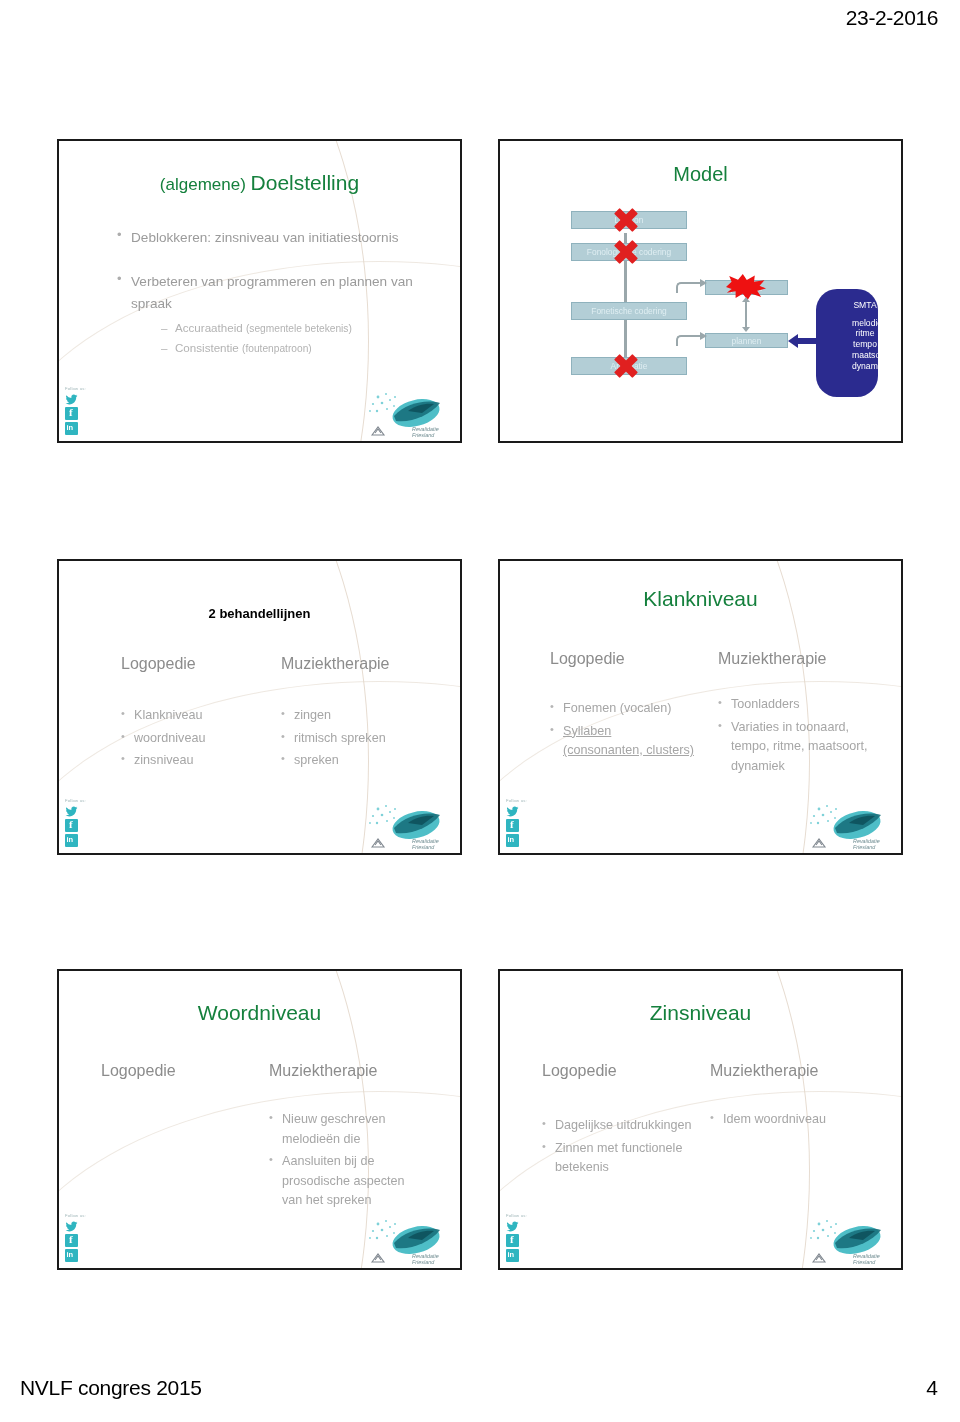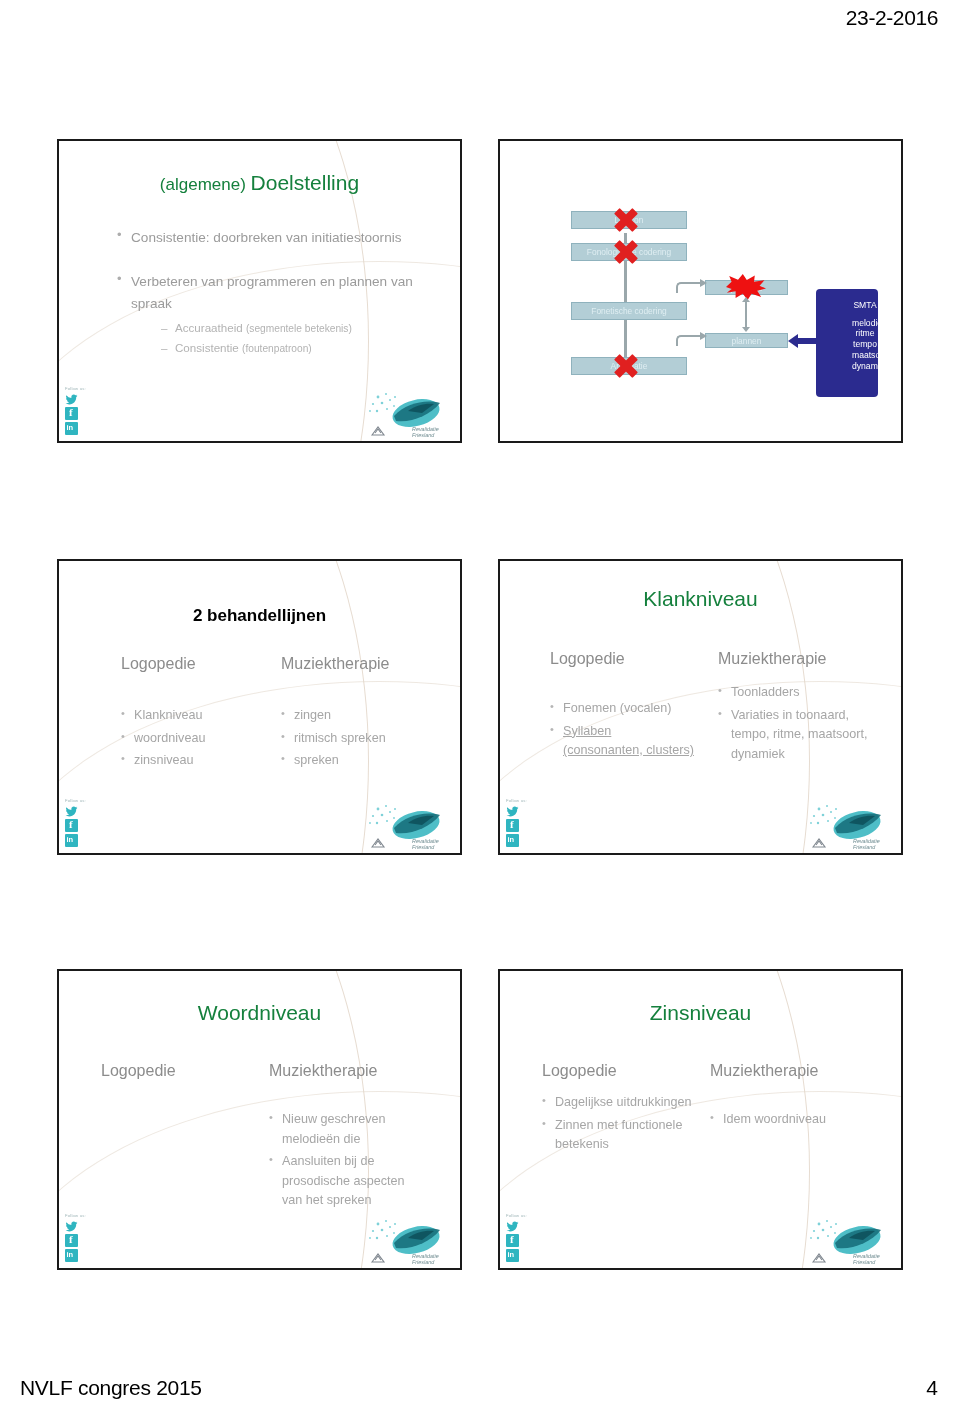--- a/index.html
+++ b/index.html
@@ -75,21 +75,21 @@
     text-align: center;
     color: #15803d;
     font-size: 21px;
     font-weight: 400;
   }
   .slide-subtitle {
     position: absolute;
     left: 0; right: 0;
     text-align: center;
     color: #000;
-    font-size: 17px;
+    font-size: 13px;
     font-weight: 700;
   }
 
   .col-head {
     position: absolute;
     color: #8c8c8c;
     font-size: 16px;
     font-weight: 400;
   }
   ul.bullets {
@@ -223,21 +223,21 @@
     position: absolute;
     width: 40px; height: 26px;
     background: #ee1111;
     clip-path: polygon(0% 50%, 14% 30%, 8% 8%, 30% 22%, 42% 0%, 52% 23%, 72% 6%, 70% 30%, 96% 24%,
                        84% 45%, 100% 56%, 78% 64%, 88% 88%, 64% 76%, 54% 100%, 42% 76%, 24% 92%,
                        24% 66%, 2% 72%, 14% 58%);
   }
   .smta-box {
     position: absolute;
     background: #2b2b8f;
-    border-radius: 4px;
+    border-radius: 21px;
     color: #ffffff;
     text-align: center;
     font-size: 8.6px;
     line-height: 1.25;
     padding-top: 11px;
     padding-left: 36px;
   }
   .smta-box .gap { height: 7px; }
   .arrow-left {
     position: absolute;
@@ -293,21 +293,21 @@
   <div class="slide" style="left:57px; top:139px; width:405px; height:304px;">
     <div class="slide-inner">
       <div class="swoosh-a"></div>
       <div class="swoosh-b"></div>
 
       <div class="slide-title" style="top:30px;">
         <span style="font-size:17px;">(algemene) </span><span>Doelstelling</span>
       </div>
 
       <ul class="big-bullets" style="left:58px; top:86px; width:320px;">
-        <li><span>Consistentie: doorbreken van initiatiestoornis</span></li>
+        <li><span>Deblokkeren: zinsniveau van initiatiestoornis</span></li>
         <li style="margin-top:22px;"><span>Verbeteren van programmeren en plannen van spraak</span></li>
       </ul>
 
       <ul class="dashes" style="left:102px; top:177px; width:290px;">
         <li>
           <span>Accuraatheid</span>
           <span class="sm">(segmentele betekenis)</span>
         </li>
         <li>
           <span>Consistentie</span>
@@ -351,20 +351,21 @@
         <div class="logo-text">
           <span>Revalidatie</span><br>
           <span>Friesland</span>
         </div>
       </div>
     </div>
   </div>
 
   <div class="slide" style="left:498px; top:139px; width:405px; height:304px;">
     <div class="slide-inner">
+      <div class="slide-title" style="top:22px; font-size:20px;">Model</div>
 
       <div class="mline" style="left:124px; top:92px; width:3px; height:130px;"></div>
 
       <div class="mbox" style="left:71px; top:70px; width:116px; height:18px;">
         <span>Lexicon</span>
       </div>
       <div class="cross" style="left:113px; top:66px;"></div>
 
       <div class="mbox" style="left:71px; top:102px; width:116px; height:18px;">
         <span>Fonologische codering</span>
@@ -482,21 +483,21 @@
 
       <div class="col-head" style="left:50px; top:89px;">Logopedie</div>
       <div class="col-head" style="left:218px; top:89px;">Muziektherapie</div>
 
       <ul class="bullets" style="left:50px; top:138px; width:165px;">
         <li><span>Fonemen (vocalen)</span></li>
         <li style="white-space:pre-line;text-decoration:underline;"><span>Syllaben
 (consonanten, clusters)</span></li>
       </ul>
 
-      <ul class="bullets" style="left:218px; top:122px; width:150px;">
+      <ul class="bullets" style="left:218px; top:134px; width:150px;">
         <li><span>Toonladders</span></li>
         <li><span>Variaties in toonaard, tempo, ritme, maatsoort, dynamiek</span></li>
       </ul>
 
       <div class="social">
         <div class="followus">Follow us:</div>
         <span class="ico">
           <svg viewBox="0 0 24 24" width="13" height="13">
               <path fill="#2fb5c0" d="M23 4.9c-.8.4-1.7.6-2.6.8.9-.6 1.6-1.5 2-2.5-.9.5-1.9.9-2.9 1.1A4.5 4.5 0 0 0 11.7 8c0 .4 0 .7.1 1A12.8 12.8 0 0 1 2.5 4a4.5 4.5 0 0 0 1.4 6 4.4 4.4 0 0 1-2-.6v.1c0 2.2 1.5 4 3.6 4.4a4.5 4.5 0 0 1-2 .1 4.5 4.5 0 0 0 4.2 3.1A9 9 0 0 1 1 19a12.7 12.7 0 0 0 6.9 2c8.3 0 12.8-6.9 12.8-12.8v-.6c.9-.6 1.6-1.4 2.3-2.3z"></path>
             </svg>
@@ -595,21 +596,21 @@
   <div class="slide" style="left:498px; top:969px; width:405px; height:301px;">
     <div class="slide-inner">
       <div class="swoosh-a"></div>
       <div class="swoosh-b"></div>
 
       <div class="slide-title" style="top:30px;">Zinsniveau</div>
 
       <div class="col-head" style="left:42px; top:91px;">Logopedie</div>
       <div class="col-head" style="left:210px; top:91px;">Muziektherapie</div>
 
-      <ul class="bullets" style="left:42px; top:122px; width:160px;">
+      <ul class="bullets" style="left:42px; top:145px; width:160px;">
         <li><span>Dagelijkse uitdrukkingen</span></li>
         <li><span>Zinnen met functionele betekenis</span></li>
       </ul>
 
       <ul class="bullets" style="left:210px; top:139px; width:150px;">
         <li><span>Idem woordniveau</span></li>
       </ul>
 
       <div class="social">
         <div class="followus">Follow us:</div>

